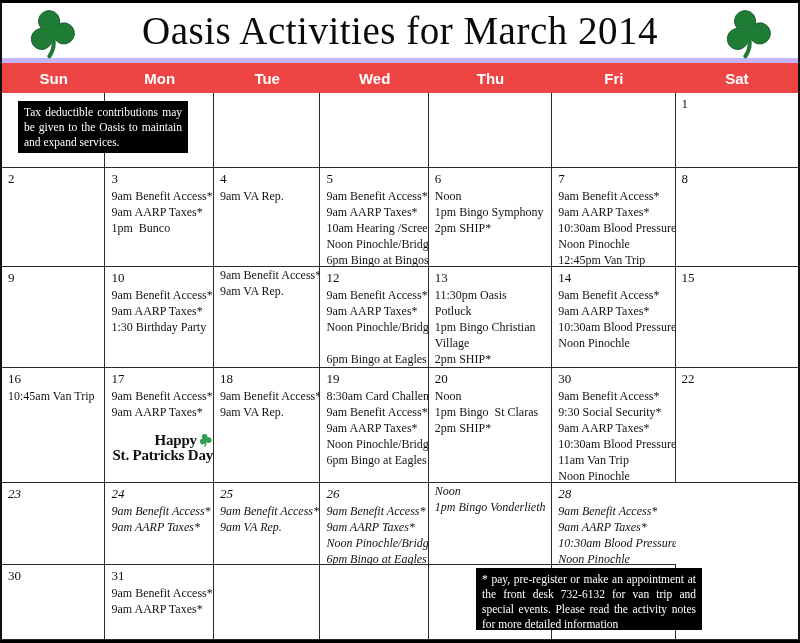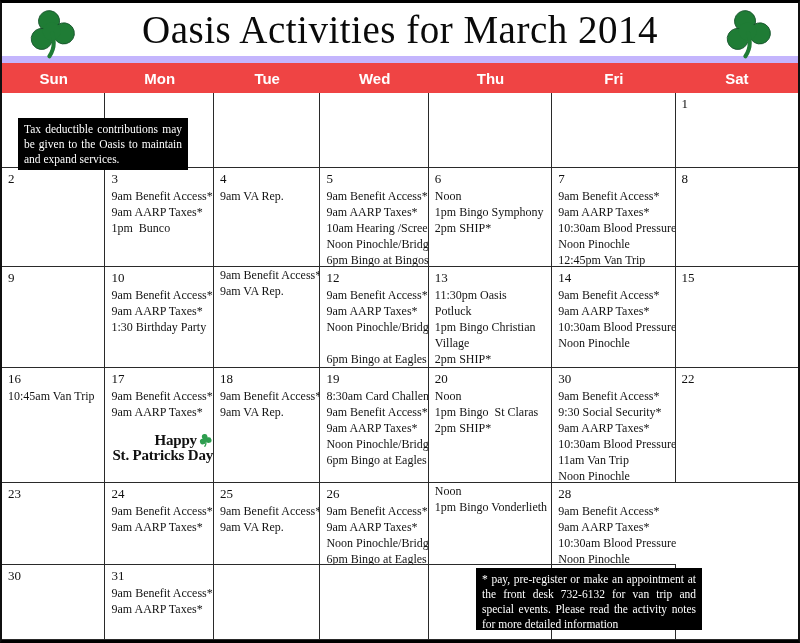--- a/index.html
+++ b/index.html
@@ -3,21 +3,21 @@
 <meta charset="utf-8">
 <style>
   * { margin:0; padding:0; box-sizing:border-box; }
   body { background:#ffffff; font-family:"Liberation Serif", serif; }
   .page{
     position:relative; width:800px; height:643px; background:#fff;
     border:2px solid #101010; border-top:3px solid #000; border-bottom:3px solid #000;
     overflow:hidden;
   }
   .title-band{
-    position:relative; height:60px; background:#fff; border-bottom:7px solid #c4b5fd;
+    position:relative; height:60px; background:#fff; border-bottom:5px solid #c4b5fd;
     display:flex; align-items:center; justify-content:center;
   }
   .calendar-title{
     font-family:"Liberation Serif", serif; font-weight:400; font-size:39px;
     color:#0a0a0a; letter-spacing:0.5px; white-space:nowrap;
   }
   .shamrock{ position:absolute; top:4px; }
   .shamrock.left{ left:22px; }
   .shamrock.right{ right:22px; }
   .day-header{
@@ -50,21 +50,21 @@
     font-family:"Liberation Serif", serif; font-size:15px; line-height:15px;
     color:#111; margin-top:13px; padding-left:7px; font-weight:700;
     letter-spacing:-0.2px; white-space:nowrap;text-align:right;
   }
   .holiday svg{ vertical-align:-2px; margin-left:1px; }
   .note-box{
     position:absolute; background:#000; color:#fff;
     font-family:"Liberation Serif", serif; font-size:11.5px; line-height:15px;
     padding:4px 6px; text-align:justify;
   }
-  .note-box.top{ left:16px; top:25px; width:170px; height:52px; }
+  .note-box.top{ left:16px; top:8px; width:170px; height:52px; }
   .note-box.bottom{ left:474px; top:475px; width:226px; height:62px; }
 </style>
 </head>
 <body>
 
 <div class="page">
 
   <div class="title-band">
     <svg class="shamrock left" width="56" height="52" viewBox="0 0 64 64">
       <g stroke="#14512a" stroke-width="1" transform="rotate(-14 32 32)" fill="#1f7c35">
@@ -236,21 +236,21 @@
           <div class="event">9:30 Social Security*</div>
           <div class="event">9am AARP Taxes*</div>
           <div class="event">10:30am Blood Pressure</div>
           <div class="event">11am Van Trip</div>
           <div class="event">Noon Pinochle</div>
         </div>
         <div class="cell">
           <div class="date">22</div>
         </div>
       </div>
-      <div class="week-row" style="height: 82px;">
+      <div class="week-row" style="height: 82px; font-style: italic;">
         <div class="cell">
           <div class="date">23</div>
         </div>
         <div class="cell">
           <div class="date">24</div>
           <div class="event">9am Benefit Access*</div>
           <div class="event">9am AARP Taxes*</div>
         </div>
         <div class="cell">
           <div class="date">25</div>

